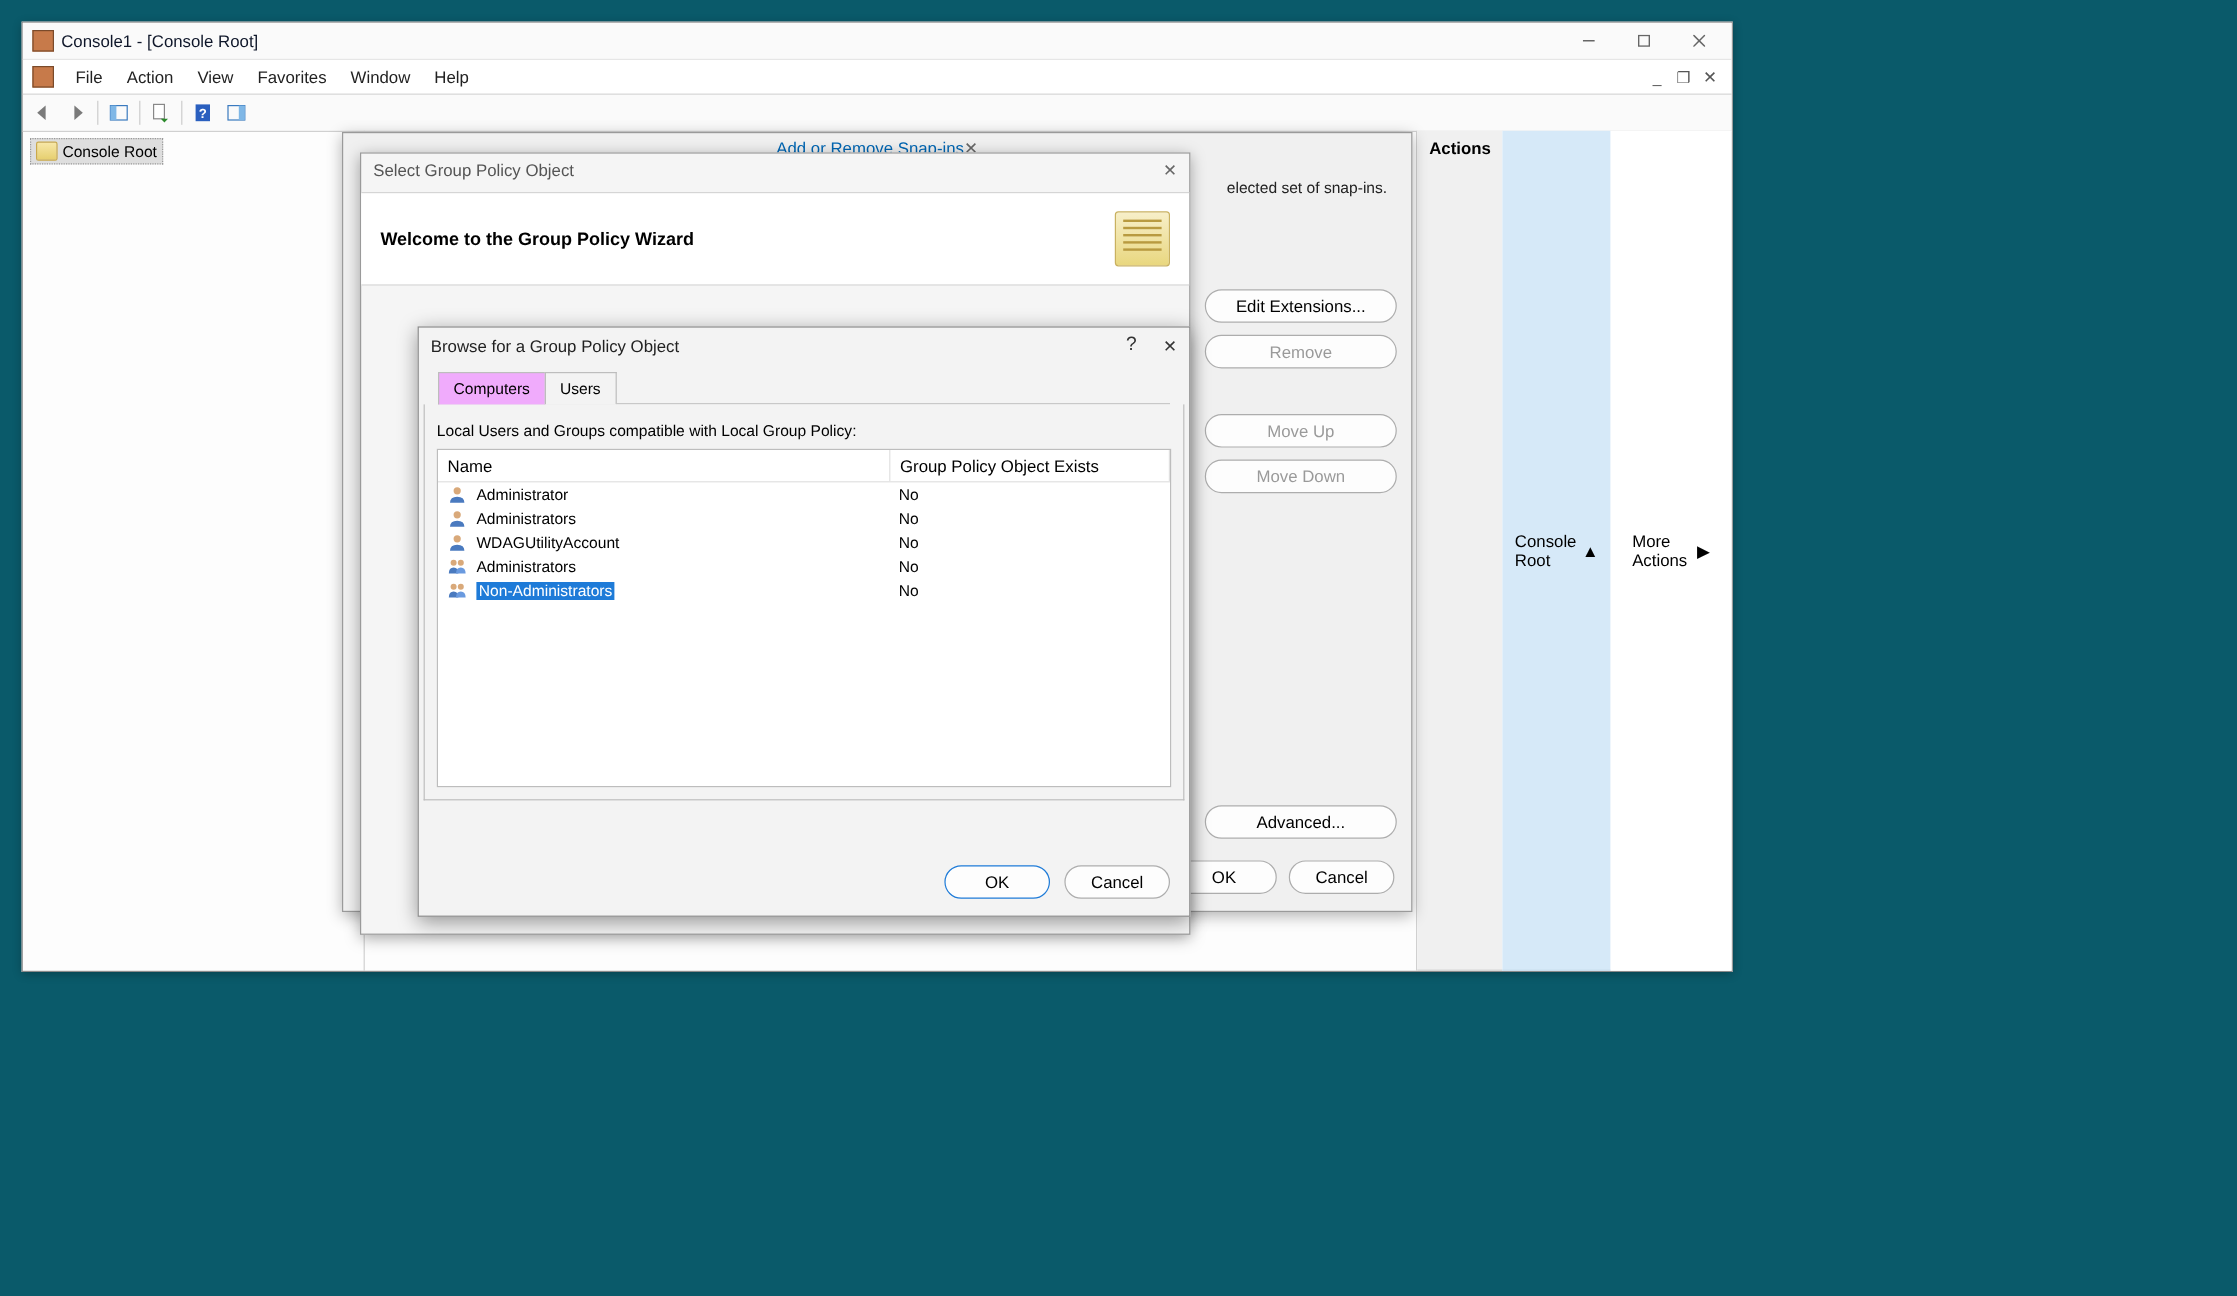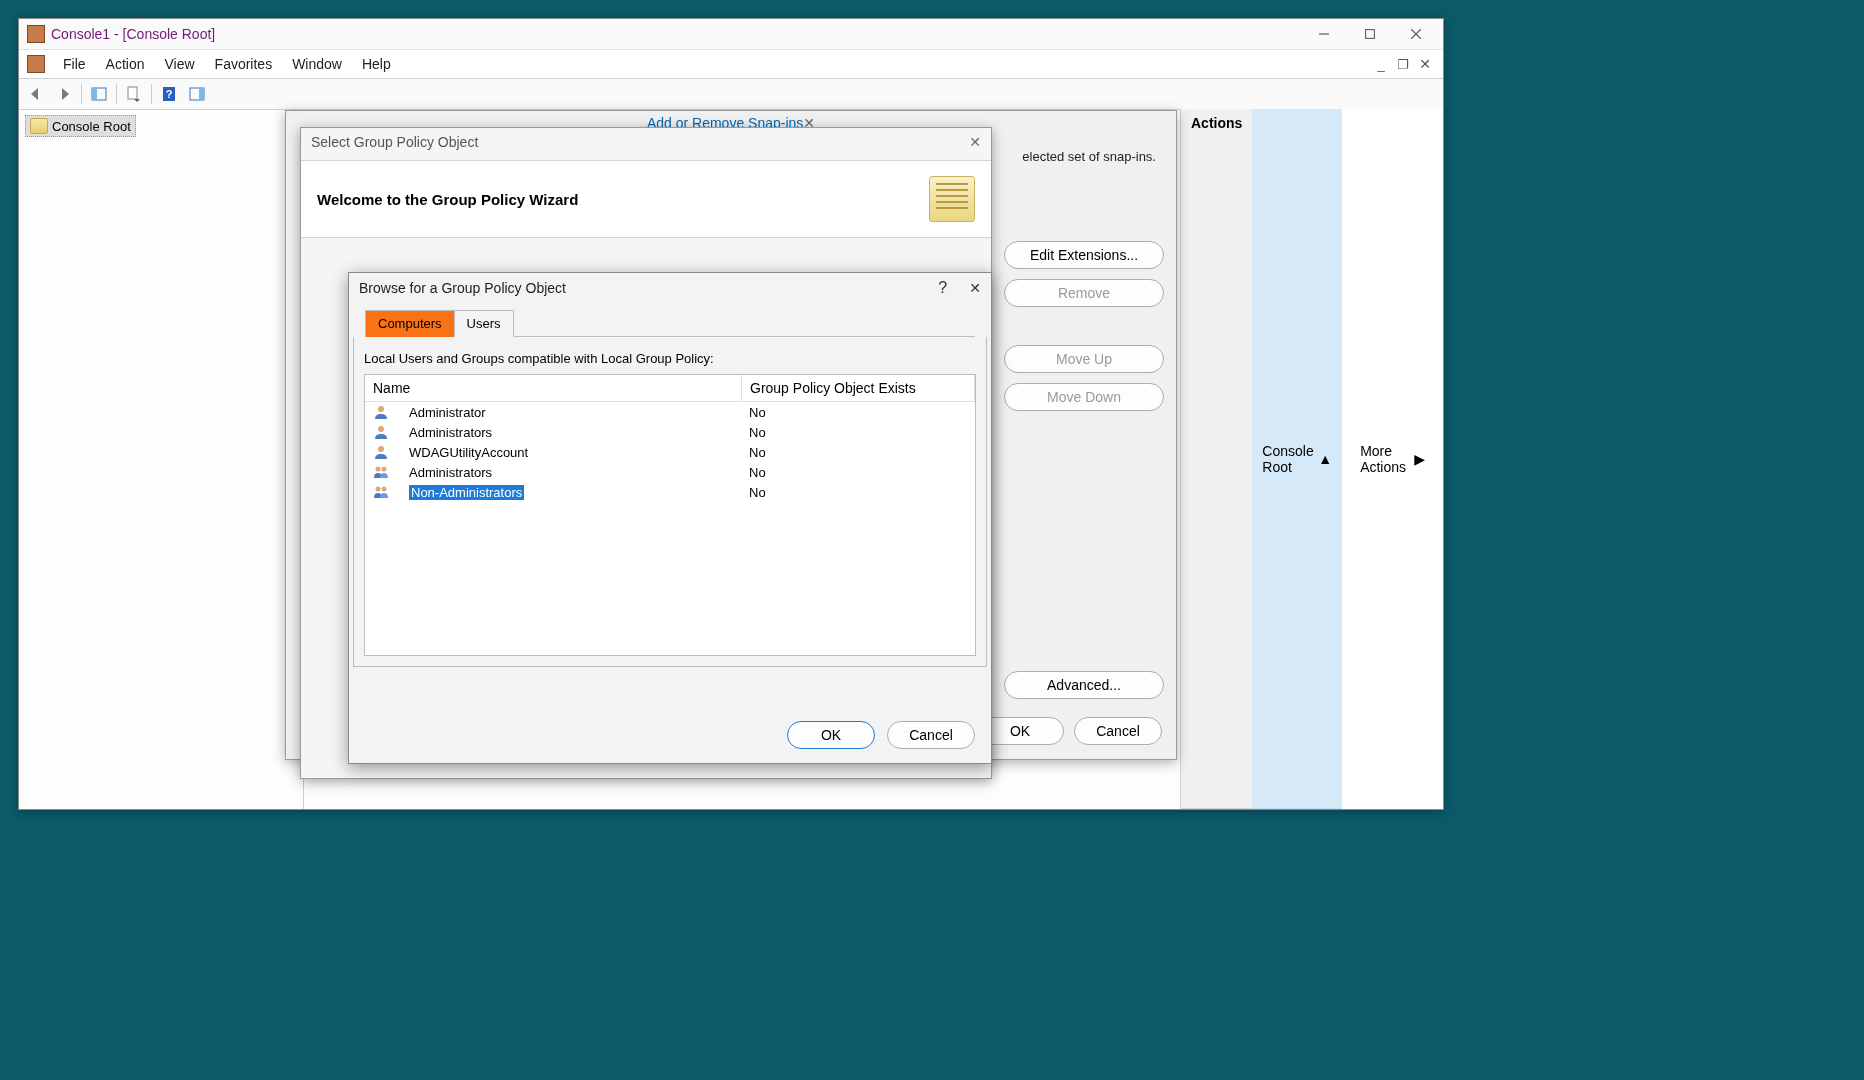--- a/index.html
+++ b/index.html
@@ -1,19 +1,19 @@
 <!DOCTYPE html>
 <html><head>
 <meta charset="utf-8">
 <style>
 html,body{margin:0;padding:0;font-family:"Segoe UI",Tahoma,sans-serif;font-size:13px;color:#000;background:#0a5a6a;width:1864px;height:1080px;overflow:hidden}
 .app-window{position:absolute;left:18px;top:18px;width:1424px;height:790px;background:#fdfdfd;border:1px solid #8a8a8a;box-shadow:0 2px 8px rgba(0,0,0,.3)}
 .title-bar{height:30px;display:flex;align-items:center;padding:0 4px;background:#fafafa;border-bottom:1px solid #e6e6e6}
 .title-bar .app-icon{width:16px;height:16px;margin:0 6px 0 4px;background:#c77a4a;border:1px solid #7a4a2a}
-.title-bar .title{flex:1;color:#701a75;font-size:14px}
+.title-bar .title{flex:1;color:#0f172a;font-size:14px}
 .win-controls{display:flex}
 .win-btn{width:46px;height:30px;display:flex;align-items:center;justify-content:center;color:#666}
 .win-btn svg{width:10px;height:10px;stroke:#666;stroke-width:1.3;fill:none}
 .menu-bar{height:28px;display:flex;align-items:center;padding:0 4px;border-bottom:1px solid #d0d0d0;background:#fff}
 .menu-bar .app-icon{width:16px;height:16px;margin:0 8px 0 4px;background:#c77a4a;border:1px solid #7a4a2a}
 .menu-item{padding:0 10px;font-size:14px;color:#222}
 .mdi-controls{margin-left:auto;display:flex;gap:2px;padding-right:4px}
 .mdi-btn{width:18px;height:16px;display:flex;align-items:center;justify-content:center;color:#555;border:1px solid transparent}
 .toolbar{height:30px;display:flex;align-items:center;padding:0 4px;gap:2px;border-bottom:1px solid #d0d0d0;background:#fafafa}
 .tb-btn{width:26px;height:24px;display:flex;align-items:center;justify-content:center}
@@ -49,31 +49,31 @@
 .dlg2-banner h3{margin:0;font-size:15px;font-weight:700}
 .scroll-icon{width:44px;height:44px;background:linear-gradient(#f7efc9,#e9d77f);border:1px solid #c9b160;border-radius:3px;position:relative}
 .scroll-icon::before{content:"";position:absolute;top:6px;left:6px;right:6px;height:2px;background:#b89a40;box-shadow:0 6px 0 #b89a40,0 12px 0 #b89a40,0 18px 0 #b89a40,0 24px 0 #b89a40}
 
 
 .dlg3{position:absolute;left:348px;top:272px;width:642px;height:490px;background:#f3f3f3;border:1px solid #8a8a8a;box-shadow:0 4px 16px rgba(0,0,0,.4)}
 .dlg3-title{height:30px;display:flex;align-items:center;justify-content:space-between;padding:0 10px;font-size:14px;color:#222}
 .dlg3-title .right{display:flex;gap:22px;align-items:center;font-size:16px;color:#333}
 .dlg3-title .right span{cursor:default}
 .tabs{display:flex;margin:6px 16px 0;border-bottom:1px solid #bdbdbd}
-.tab{padding:5px 12px;font-size:13px;border:1px solid #bdbdbd;border-bottom:none;background:#f97316;margin-right:-1px;position:relative;top:1px}
+.tab{padding:5px 12px;font-size:13px;border:1px solid #bdbdbd;border-bottom:none;background:#f0abfc;margin-right:-1px;position:relative;top:1px}
 .tab.active{background:#f3f3f3;border-bottom:1px solid #f3f3f3}
 .tab-body{margin:0 4px;padding:14px 10px 10px;border:1px solid #bdbdbd;border-top:none;background:#f3f3f3}
 .tab-label{font-size:13px;margin-bottom:8px}
 .listview{border:1px solid #bdbdbd;background:#fff;height:280px}
 .lv-header{display:flex;background:#fff;border-bottom:1px solid #e0e0e0}
 .lv-header div{padding:5px 8px;font-size:14px;border-right:1px solid #e0e0e0}
 .lv-col1{width:360px}
 .lv-col2{flex:1}
 .lv-row{display:flex;align-items:center;font-size:13px}
-.lv-row .c1{width:360px;padding:2px 8px;display:flex;align-items:center;gap:20px}
+.lv-row .c1{width:360px;padding:2px 8px;display:flex;align-items:center;gap:8px}
 .lv-row .c2{flex:1;padding:2px 8px}
 .user-icon{width:16px;height:16px;display:inline-block}
 .user-icon svg{width:16px;height:16px}
 .lv-row.sel .name-text{background:#1e7bd8;color:#fff;padding:0 2px}
 .dlg3-footer{position:absolute;right:16px;bottom:14px;display:flex;gap:12px}
 .btn.primary{border:1px solid #1e7bd8;color:#000}
 .x-btn{font-family:Arial;font-size:14px}
 </style>
 </head>
 <body>

